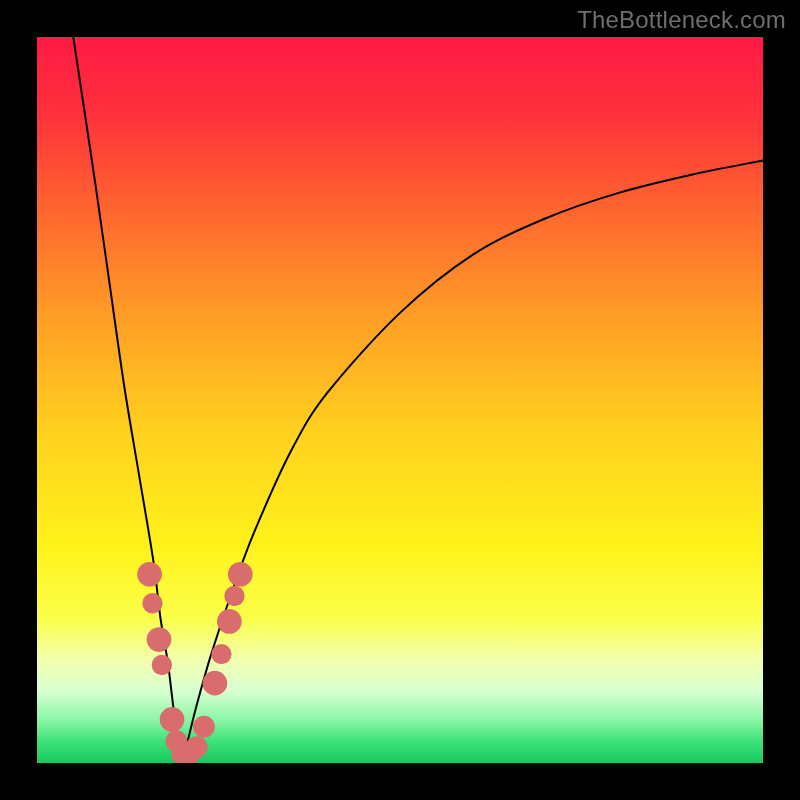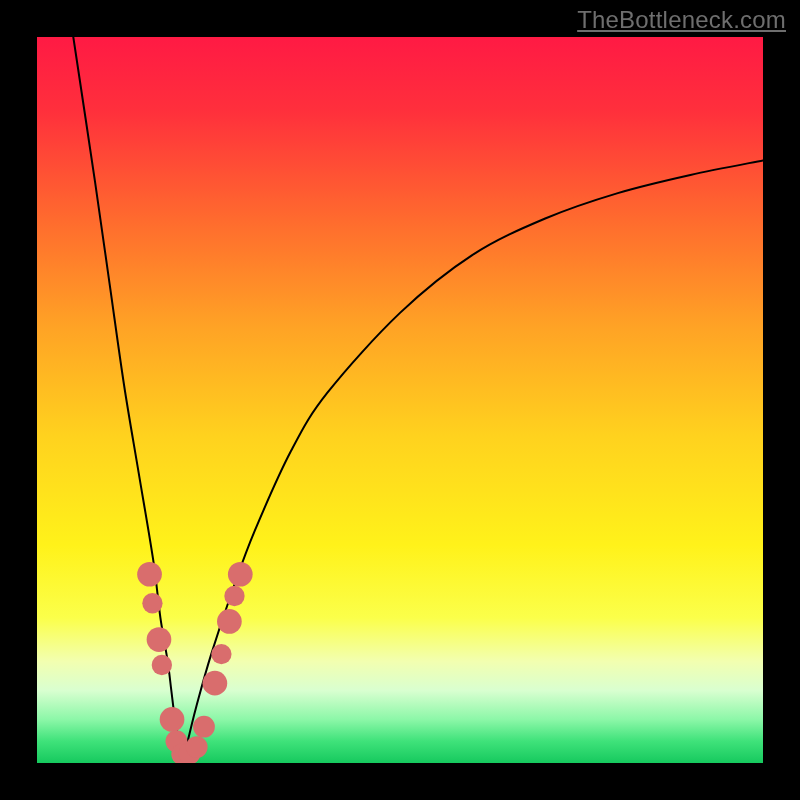--- a/index.html
+++ b/index.html
@@ -21,21 +21,20 @@
   }
   .watermark {
     position: absolute;
     top: 6px;
     right: 14px;
     color: #6e6e6e;
     font-size: 24px;
     font-weight: 400;
     letter-spacing: 0.2px;
     user-select: none;
-    text-decoration: underline;
   }
   svg {
     position: absolute;
     left: 0;
     top: 0;
   }
 </style>
 </head>
 <body>
 

